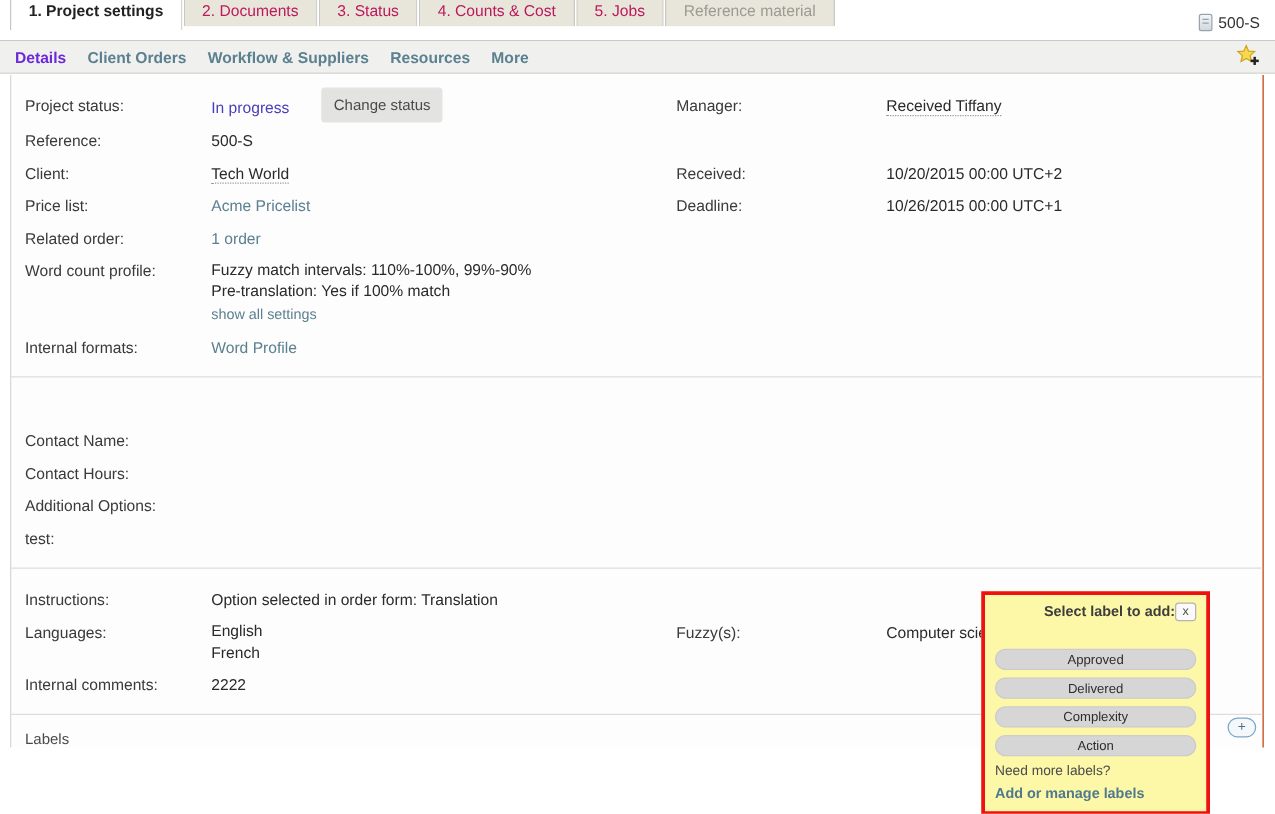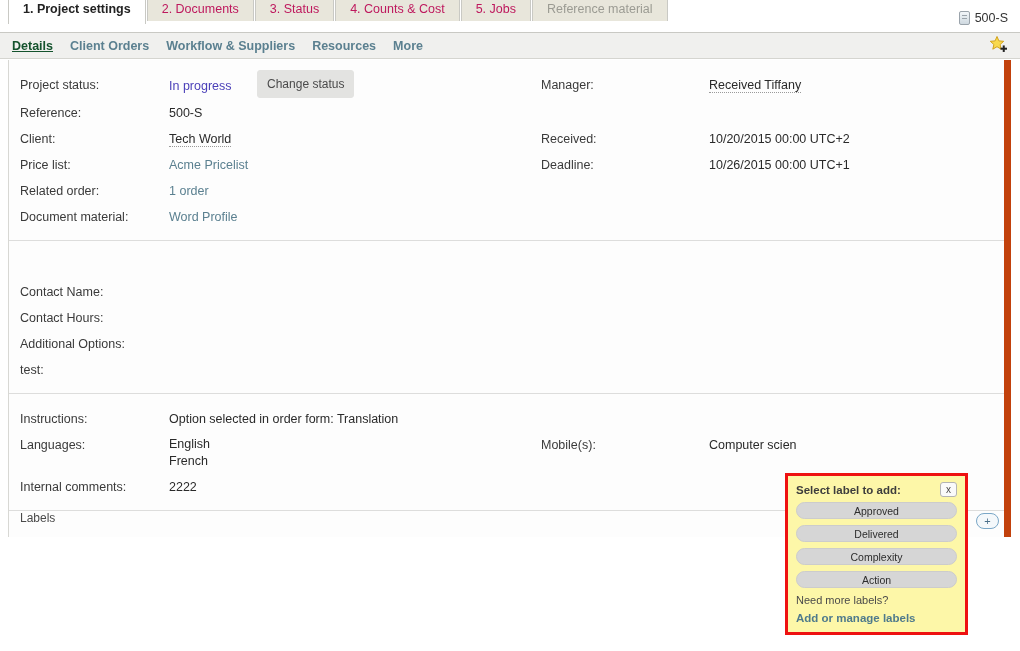--- a/index.html
+++ b/index.html
@@ -106,22 +106,21 @@
     gap: 17px;
   }
   .subnav-link {
     font-size: 12.5px;
     font-weight: bold;
     color: #5b8090;
     cursor: pointer;
     white-space: nowrap;
   }
   .subnav-link.current {
-    color: #14532d;
-    text-decoration: underline;
+    color: #6d28d9;
   }
   .subnav-right {
     position: absolute;
     right: 10px;
     top: 2px;
     display: flex;
     align-items: center;
     gap: 11px;
     flex-direction: column;
   }
@@ -144,21 +143,21 @@
   }
 
   
   .panel {
     position: absolute;
     left: 8px;
     top: 60px;
     width: 1003px;
     box-sizing: border-box;
     border-left: 1px solid #d8d8d4;
-    border-right: 7px solid #c2410c;
+    border-right: 1px solid #c2410c;
     background: #fdfdfd;
   }
   .section {
     position: relative;
     border-bottom: 1px solid #dddddc;
     padding: 12px 0 10px 0;
   }
   .section.last { border-bottom: 1px solid #dddddc; }
 
   .row {
@@ -239,21 +238,21 @@
     line-height: 14px;
   }
 
   .multi { line-height: 18px; padding-top: 4px; padding-bottom: 4px;}
 
   
   .labels-row {
     position: relative;
     height: 26px;
     display: flex;
-    align-items: flex-start;
+    align-items: flex-end;
   }
   .labels-text {
     padding-left: 11px;
     font-size: 12px;
     color: #4a4a4a;
   }
   .plus-btn {
     position: absolute;
     right: 5px;
     top: 2px;
@@ -278,22 +277,22 @@
     width: 183px;
     border: 3px solid #ee1111;
     background: #fdf7a8;
     box-sizing: border-box;
     padding: 6px 8px 8px 8px;
     z-index: 50;
   }
   .popup-head {
     display: flex;
     align-items: center;
-    justify-content: space-between;
-    margin-bottom: 5px;
+    justify-content: flex-end;
+    margin-bottom: 22px;
   }
   .popup-title {
     font-size: 11.5px;
     font-weight: bold;
     color: #3d3d3d;
   }
   .popup-close {
     width: 17px;
     height: 15px;
     border: 1px solid #b4b4b4;
@@ -442,24 +441,35 @@
     <div class="row">
       <div class="col-left">
         <div class="lbl">Related order:</div>
         <div class="val">
           <a class="link">1 order</a>
         </div>
       </div>
       <div class="col-right"></div>
     </div>
 
-
-    <div class="row">
-      <div class="col-left">
-        <div class="lbl">Document material:</div>
+    <div class="row">
+      <div class="col-left">
+        <div class="lbl">Word count profile:</div>
+        <div class="val multi">
+          <span class="sub">Fuzzy match intervals: 110%-100%, 99%-90%</span>
+          <span class="sub">Pre-translation: Yes if 100% match</span>
+          <a class="smalllink">show all settings</a>
+        </div>
+      </div>
+      <div class="col-right"></div>
+    </div>
+
+    <div class="row">
+      <div class="col-left">
+        <div class="lbl">Internal formats:</div>
         <div class="val">
           <a class="link">Word Profile</a>
         </div>
       </div>
       <div class="col-right"></div>
     </div>
 
   </div>
 
   <div class="section">
@@ -506,21 +516,21 @@
     </div>
     <div class="row">
       <div class="col-left">
         <div class="lbl">Languages:</div>
         <div class="val multi">
           <span class="sub">English</span>
           <span class="sub">French</span>
         </div>
       </div>
       <div class="col-right">
-        <div class="lbl-r">Mobile(s):</div>
+        <div class="lbl-r">Fuzzy(s):</div>
         <div class="val">Computer scien</div>
       </div>
     </div>
     <div class="row">
       <div class="col-left">
         <div class="lbl">Internal comments:</div>
         <div class="val">2222</div>
       </div>
       <div class="col-right"></div>
     </div>

